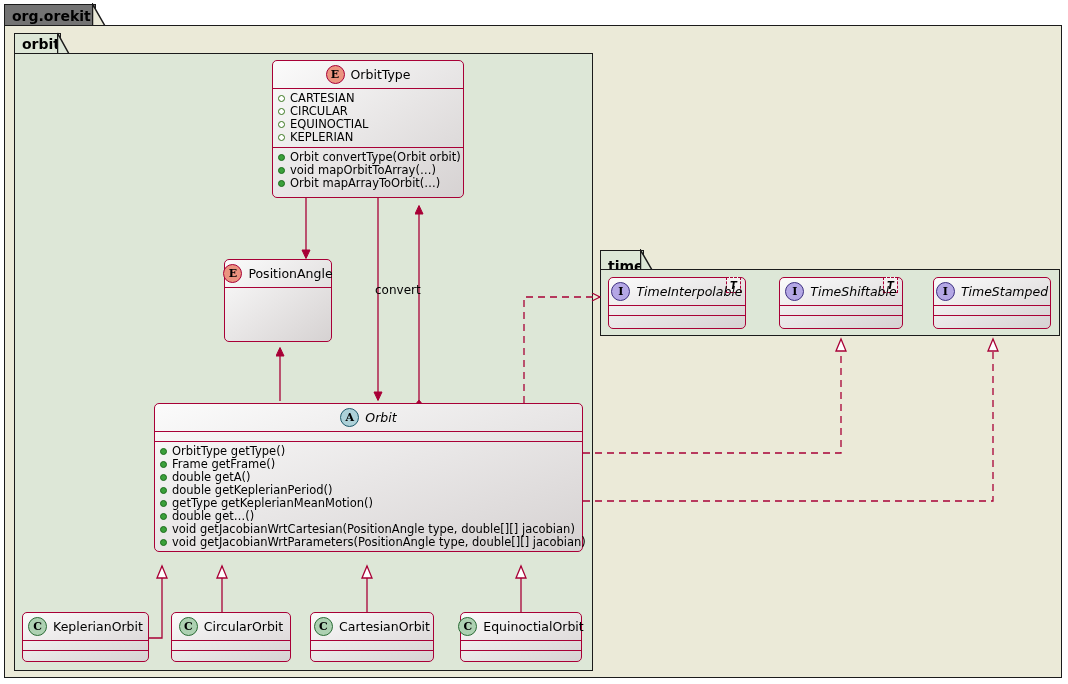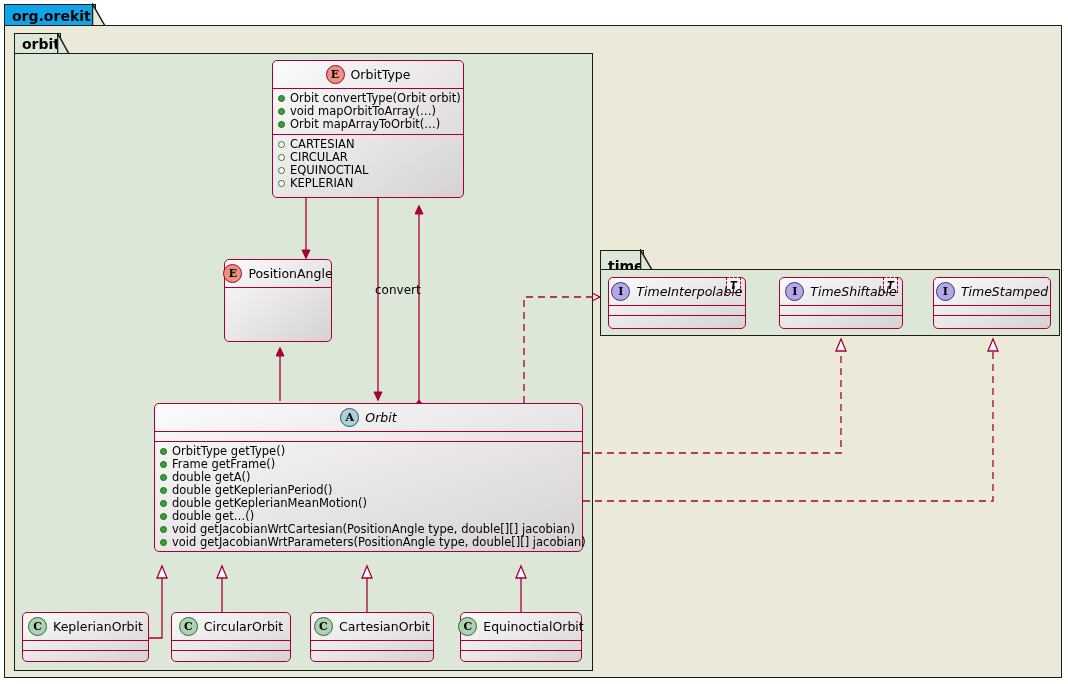--- a/index.html
+++ b/index.html
@@ -126,21 +126,21 @@
     white-space: nowrap;
     text-align: right;
   }
 </style>
 </head>
 <body>
 
 <div id="canvas">
 
   <div class="pkg">
-    <div class="pkg-tab" style="left:4px; top:4px; width:92px; height:22px; background:#0ea5e9;">
+    <div class="pkg-tab" style="left:4px; top:4px; width:92px; height:22px; background:#737373;">
       <span>org.orekit</span>
     </div>
 
     <svg style="position:absolute; left:92px; top:3px;" width="16" height="24">
       <path d="M0.5,1 L13,23 L13,23 L0.5,23 Z" fill="#ebead8" stroke="#1b1b1b" stroke-width="1.5"></path>
     </svg>
     <div class="pkg-body" style="left:4px; top:25px; width:1058px; height:653px; background:#ebead8;"></div>
   </div>
 
   <div class="pkg">
@@ -226,48 +226,48 @@
 
   <div class="edge-label" style="left:375px; top:283px;">convert</div>
 
   <div class="node" style="left:272px; top:60px; width:192px; height:138px;">
     <div class="node-head">
       <span class="badge badge-E">E</span>
       <span class="node-title">OrbitType</span>
     </div>
     <div class="compartment">
       <div class="member">
-          <span class="dot dot-pub-method"></span>
-          <span>Orbit convertType(Orbit orbit)</span>
-        </div>
-      <div class="member">
-          <span class="dot dot-pub-method"></span>
-          <span>void mapOrbitToArray(…)</span>
-        </div>
-      <div class="member">
-          <span class="dot dot-pub-method"></span>
-          <span>Orbit mapArrayToOrbit(…)</span>
-        </div>
-    </div>
-    <div class="compartment">
-      <div class="member">
           <span class="dot dot-pub-field"></span>
           <span>CARTESIAN</span>
         </div>
       <div class="member">
           <span class="dot dot-pub-field"></span>
           <span>CIRCULAR</span>
         </div>
       <div class="member">
           <span class="dot dot-pub-field"></span>
           <span>EQUINOCTIAL</span>
         </div>
       <div class="member">
           <span class="dot dot-pub-field"></span>
           <span>KEPLERIAN</span>
+        </div>
+    </div>
+    <div class="compartment">
+      <div class="member">
+          <span class="dot dot-pub-method"></span>
+          <span>Orbit convertType(Orbit orbit)</span>
+        </div>
+      <div class="member">
+          <span class="dot dot-pub-method"></span>
+          <span>void mapOrbitToArray(…)</span>
+        </div>
+      <div class="member">
+          <span class="dot dot-pub-method"></span>
+          <span>Orbit mapArrayToOrbit(…)</span>
         </div>
     </div>
   </div>
 
   <div class="node" style="left:224px; top:259px; width:108px; height:83px;">
     <div class="node-head">
       <span class="badge badge-E">E</span>
       <span class="node-title">PositionAngle</span>
     </div>
     <div class="compartment empty"></div>
@@ -291,21 +291,21 @@
       <div class="member">
           <span class="dot dot-pub-method"></span>
           <span>double getA()</span>
         </div>
       <div class="member">
           <span class="dot dot-pub-method"></span>
           <span>double getKeplerianPeriod()</span>
         </div>
       <div class="member">
           <span class="dot dot-pub-method"></span>
-          <span>double getKeplerianMeanMotion()</span>
+          <span>getType getKeplerianMeanMotion()</span>
         </div>
       <div class="member">
           <span class="dot dot-pub-method"></span>
           <span>double get…()</span>
         </div>
       <div class="member">
           <span class="dot dot-pub-method"></span>
           <span>void getJacobianWrtCartesian(PositionAngle type, double[][] jacobian)</span>
         </div>
       <div class="member">

